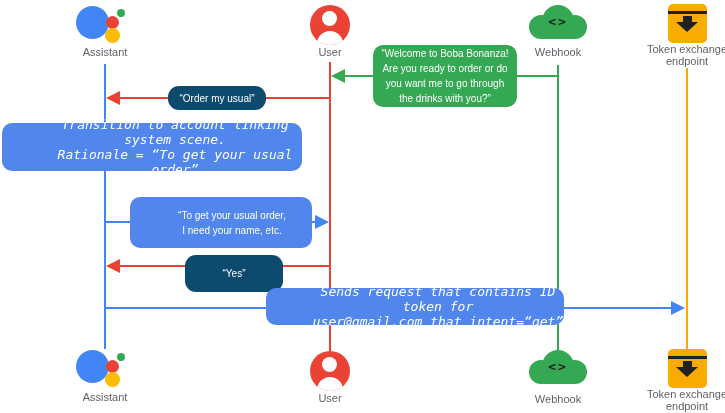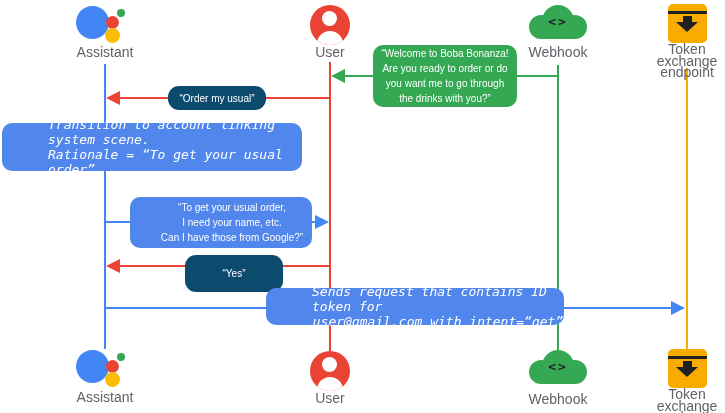--- a/index.html
+++ b/index.html
@@ -16,29 +16,29 @@
   .h-green{background:#34A853;}
   .h-red{background:#EA4335;}
   .h-blue{background:#4285F4;}
   .ah{position:absolute;width:0;height:0;border-top:7px solid transparent;
       border-bottom:7px solid transparent;z-index:2;}
   .ah-left-green{border-right:14px solid #34A853;}
   .ah-left-red{border-right:14px solid #EA4335;}
   .ah-right-blue{border-left:14px solid #4285F4;}
   
   .bubble{position:absolute;z-index:3;color:#fff;display:flex;flex-direction:column;
-          align-items:center;justify-content:center;border-radius:10px;
+          align-items:center;justify-content:center;text-align:center;border-radius:10px;
           font-size:10px;line-height:15px;}
   .b-green{background:#34A853;}
   .b-red{background:#0c4a6e;border-radius:11px;}
   .b-blue{background:#5186EC;}
   .mono{font-family:"DejaVu Sans Mono",monospace;font-style:italic;font-size:13px;line-height:15px;padding-left:46px;}
   
   .actor-label{position:absolute;width:100px;text-align:center;color:#5F6368;
-               font-size:14px;line-height:11.5px;z-index:3;}
+               font-size:11px;line-height:11.5px;z-index:3;}
   
   .assistant-icon{position:absolute;width:50px;height:42px;z-index:3;}
   .assistant-icon .c{position:absolute;border-radius:50%;}
   .ai-blue{left:0;top:1px;width:33px;height:33px;background:#4285F4;}
   .ai-red{left:30px;top:11px;width:13px;height:13px;background:#EA4335;}
   .ai-green{left:41px;top:4px;width:8px;height:8px;background:#34A853;}
   .ai-yellow{left:29px;top:23px;width:15px;height:15px;background:#FBBC04;}
   
   .user-icon{position:absolute;width:40px;height:40px;border-radius:50%;background:#EA4335;
              overflow:hidden;z-index:3;}
@@ -90,34 +90,33 @@
   <div class="bubble b-blue mono" style="left:2px;top:123px;width:254px;height:48px;">
     <span>Transition to account linking system scene.</span>
     <span>Rationale = “To get your usual order”</span>
   </div>
 
   <div class="hline h-blue" style="left:105px;top:221px;width:212px;"></div>
   <div class="ah ah-right-blue" style="left:315px;top:215px;"></div>
   <div class="bubble b-blue" style="left:130px;top:197px;width:160px;height:51px;padding-left:22px;">
     <span>“To get your usual order,</span>
     <span>I need your name, etc.</span>
-    <span>Can I have those from Google?”</span>
   </div>
 
   <div class="hline h-red" style="left:113px;top:265px;width:217px;"></div>
   <div class="ah ah-left-red" style="left:106px;top:259px;"></div>
   <div class="bubble b-red" style="left:185px;top:255px;width:98px;height:37px;">
     <span>“Yes”</span>
   </div>
 
   <div class="hline h-blue" style="left:105px;top:307px;width:567px;"></div>
   <div class="ah ah-right-blue" style="left:671px;top:301px;"></div>
   <div class="bubble b-blue mono" style="left:266px;top:288px;width:252px;height:37px;">
     <span>Sends request that contains ID token for</span>
-    <span>user@gmail.com with intent=“get”</span>
+    <span>user@gmail.com that intent=“get”</span>
   </div>
 
   <div class="assistant-icon" style="left:76px;top:5px;">
     <div class="c ai-blue"></div>
     <div class="c ai-red"></div>
     <div class="c ai-green"></div>
     <div class="c ai-yellow"></div>
   </div>
   <div class="actor-label" style="left:55px;top:47px;">Assistant</div>
 

